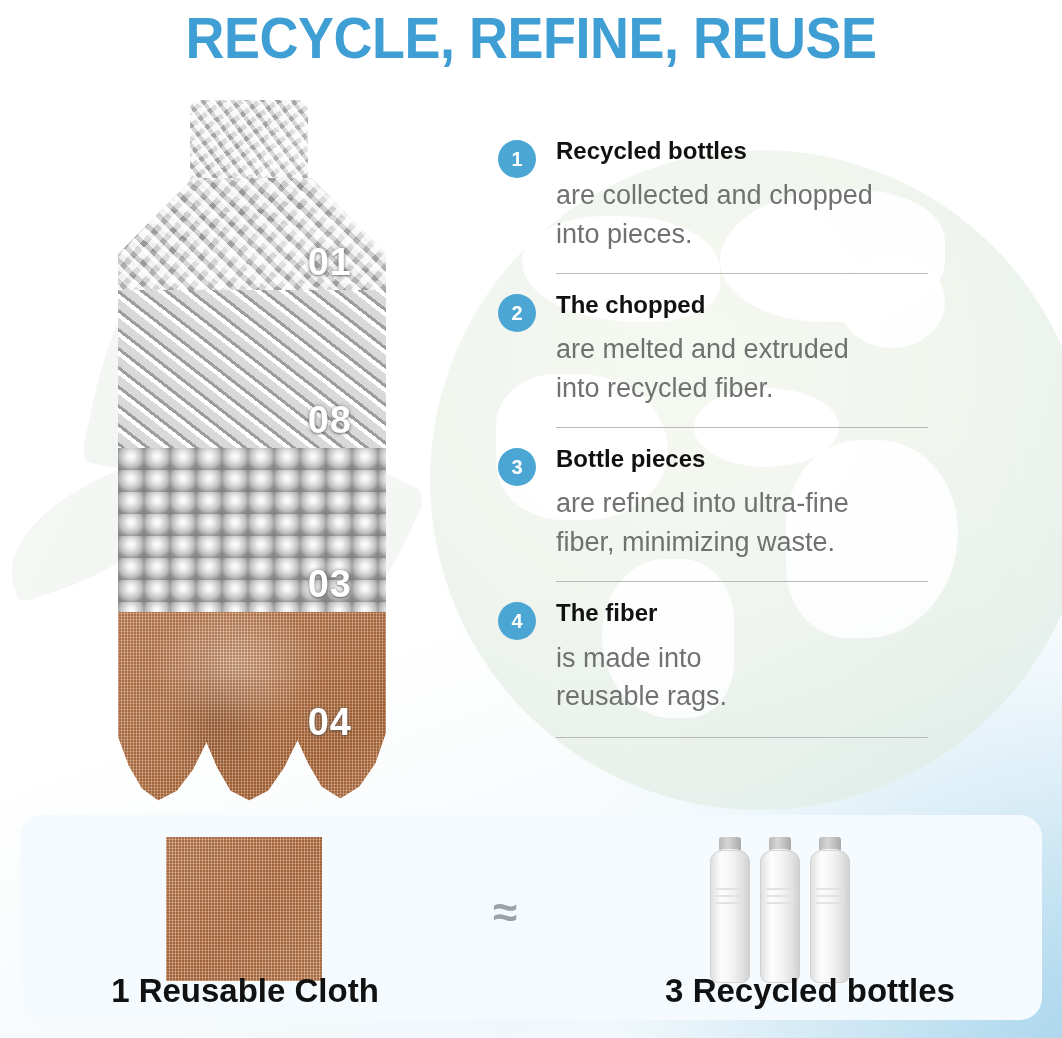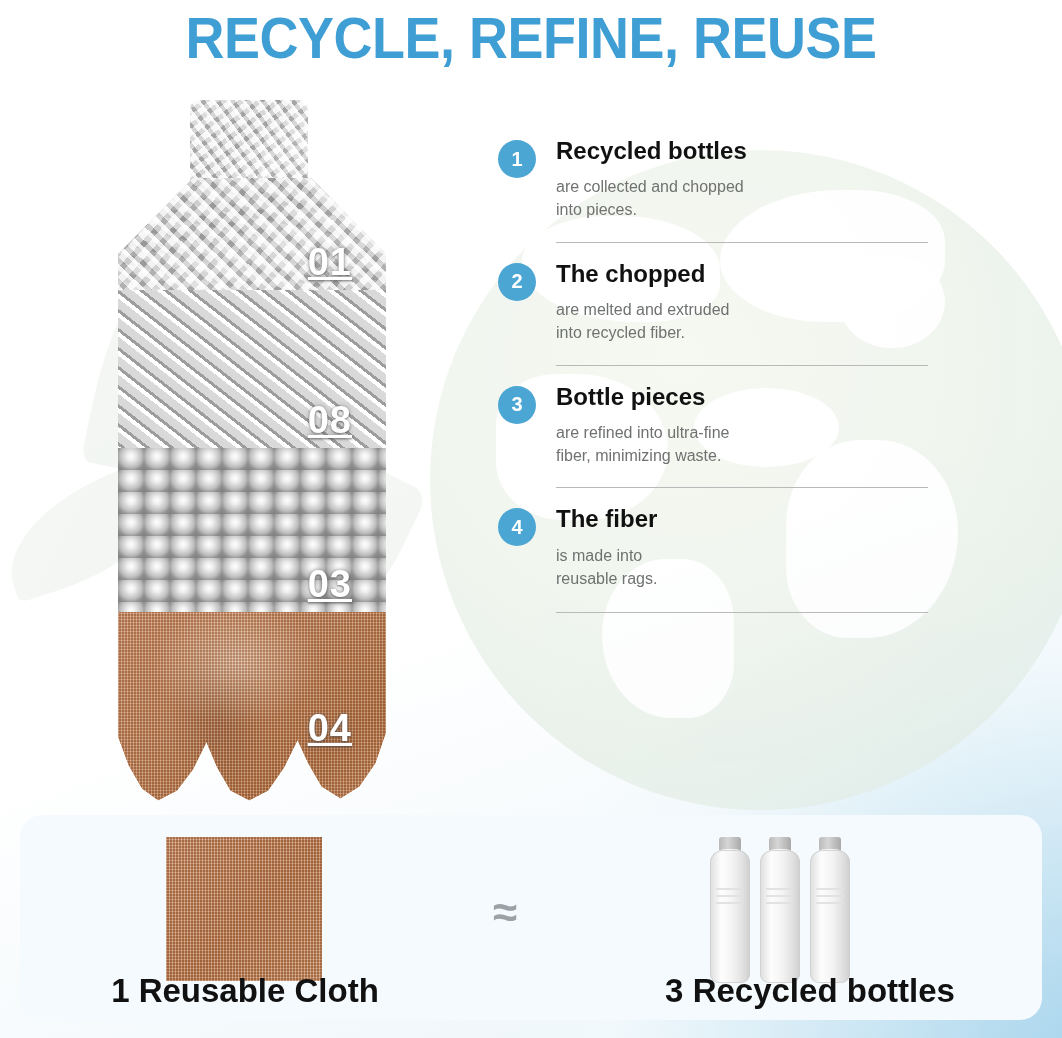--- a/index.html
+++ b/index.html
@@ -44,21 +44,20 @@
   
   .bottle{
     position:absolute;left:118px;top:100px;width:268px;height:706px;
   }
   .band{position:absolute;left:0;width:268px;overflow:hidden;}
   .band .num{
     position:absolute;right:34px;bottom:6px;
     font-weight:bold;font-size:38px;color:#ffffff;
     text-shadow:0 0 4px rgba(90,90,90,.55), 0 1px 2px rgba(60,60,60,.6);
     letter-spacing:1px;
-    text-decoration:underline;
   }
 
   
   .band1{top:0;height:190px;}
   .neck{
     position:absolute;left:72px;top:0;width:118px;height:92px;border-radius:9px;
     background:
       repeating-linear-gradient(53deg, rgba(255,255,255,.85) 0 3px, rgba(150,150,150,.30) 3px 7px, rgba(255,255,255,.55) 7px 12px),
       repeating-linear-gradient(-37deg, rgba(120,120,120,.35) 0 5px, rgba(255,255,255,.7) 5px 11px),
       linear-gradient(135deg,#d9d9d9,#bdbdbd 45%,#e6e6e6 70%,#c9c9c9 100%);
@@ -97,36 +96,36 @@
       62% 80%, 56% 92%, 49% 97%, 42% 92%, 37% 80%, 33% 67%,
       28% 81%, 22% 92%, 15% 97%, 9% 91%, 4% 79%, 0 64%);
     background-color:#C28356;
     background-image:
       repeating-linear-gradient(90deg, rgba(255,255,255,.22) 0 1px, rgba(120,62,30,.20) 1px 3px),
       repeating-linear-gradient(0deg, rgba(255,255,255,.18) 0 1px, rgba(110,58,28,.22) 1px 3px),
       radial-gradient(ellipse 120px 90px at 44% 26%, rgba(255,235,215,.55) 0%, rgba(255,255,255,0) 70%),
       radial-gradient(ellipse 70px 120px at 38% 52%, rgba(90,45,18,.30) 0%, rgba(255,255,255,0) 72%),
       linear-gradient(145deg,#CE9066 0%,#C28356 42%,#B3703F 75%,#C78A5D 100%);
   }
-  .band4 .num{bottom:56px;}
+  .band4 .num{bottom:62px;}
 
   
   .steps{position:absolute;left:498px;top:138px;width:430px;}
   .step{position:relative;padding:0 0 18px 0;}
   .step .row{display:flex;align-items:flex-start;}
   .badge{
     flex:0 0 auto;width:38px;height:38px;border-radius:50%;
     background:#4BA6D4;color:#ffffff;
     font-weight:bold;font-size:20px;
     display:flex;align-items:center;justify-content:center;
     margin-top:2px;
   }
   .texts{margin-left:20px;}
   .s-head{font-weight:bold;font-size:24px;color:#111111;line-height:1.1;}
-  .s-body{margin-top:12px;font-size:16px;color:#6F7270;line-height:1.42;white-space:pre-line;}
+  .s-body{margin-top:12px;font-size:27px;color:#6F7270;line-height:1.42;white-space:pre-line;}
   .rule{height:1px;background:#B9B9B9;margin:20px 0 0 58px;}
   .step.last .rule{margin-top:22px;}
 
   
   .card{
     position:absolute;left:20px;top:815px;width:1022px;height:205px;
     background:#F4FAFD;border-radius:22px;
   }
   .card-inner{position:absolute;inset:0;}
   .swatch{

